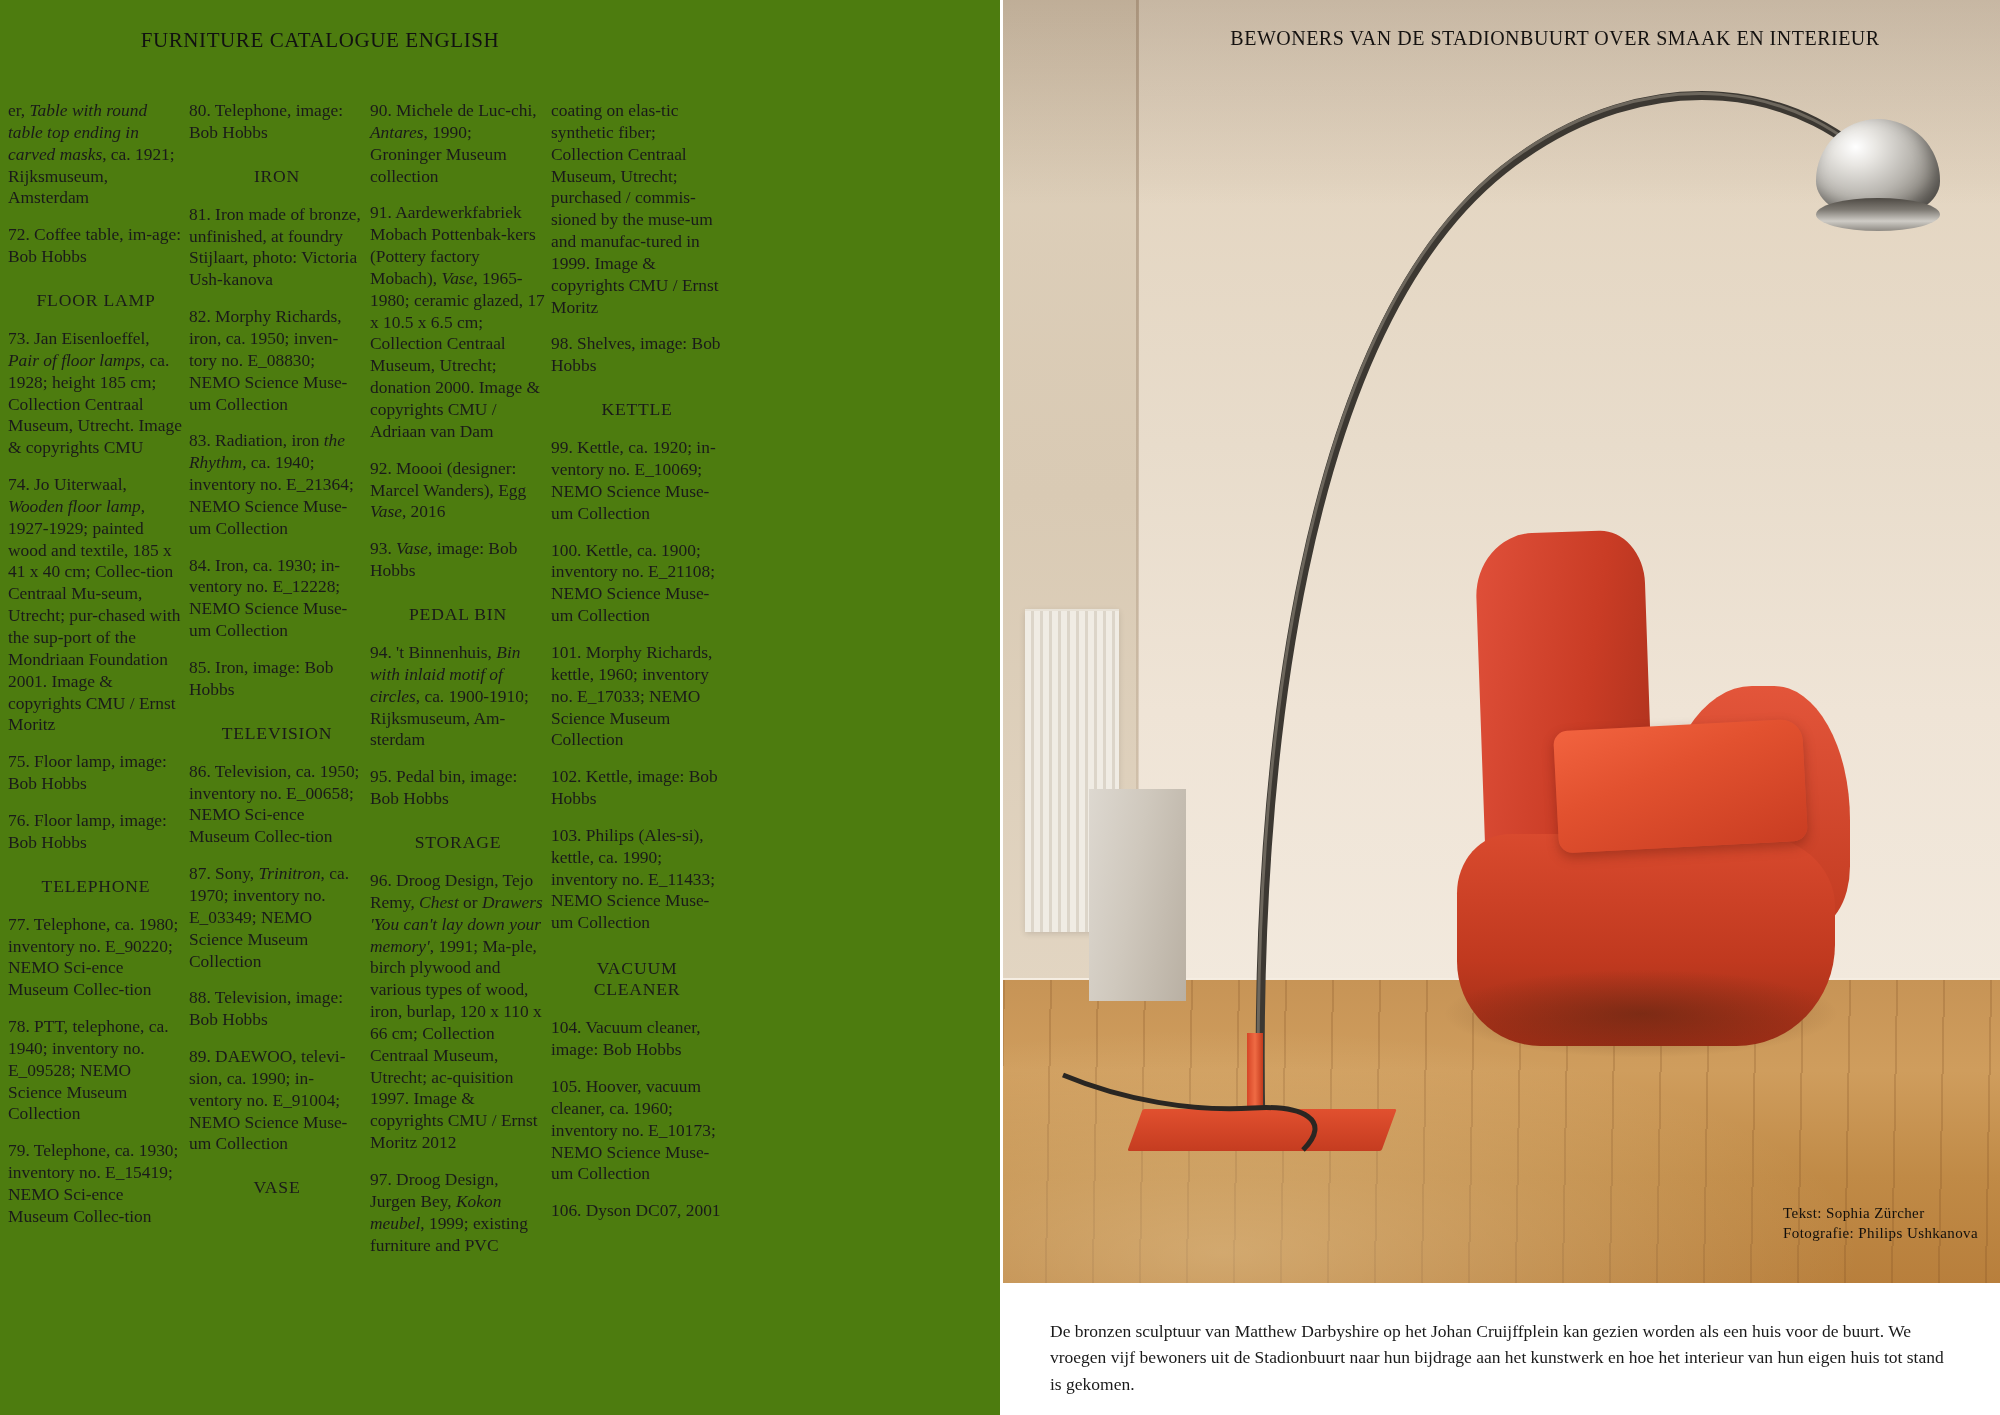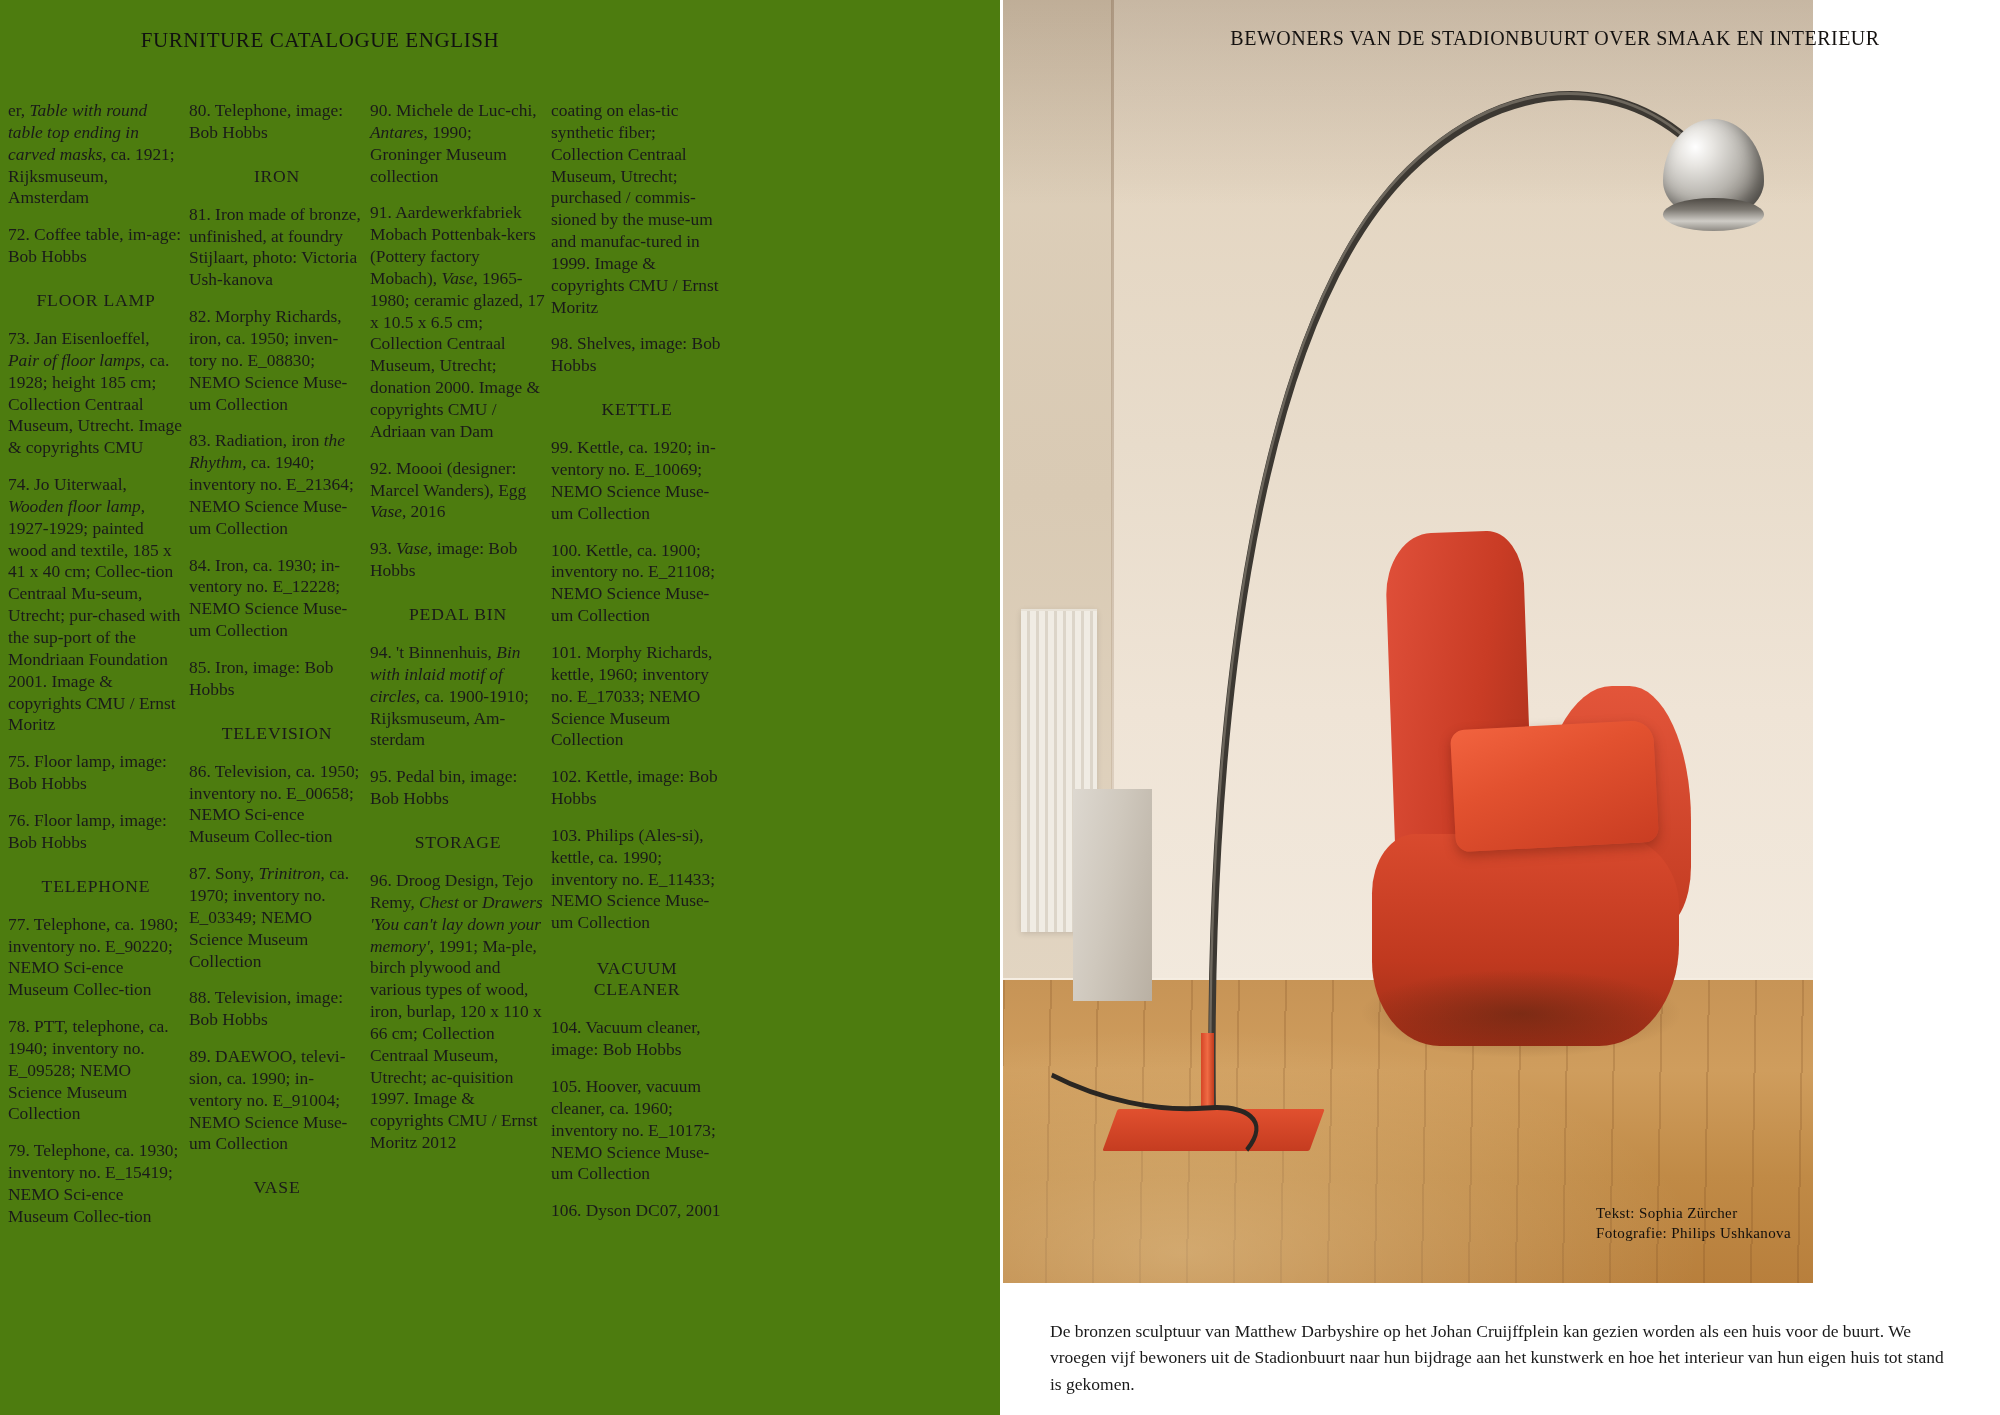--- a/index.html
+++ b/index.html
@@ -79,21 +79,21 @@
   .right-page {
     position: relative;
     width: 1000px;
     height: 1415px;
     background: #ffffff;
   }
   .photo {
     position: absolute;
     left: 3px;
     top: 0px;
-    width: 810px;
+    width: 997px;
     height: 1283px;
     overflow: hidden;
     background: #e9dcc9;
   }
   
   .wall {
     position: absolute;
     left: 0; top: 0; width: 100%; height: 77%;
     background: linear-gradient(180deg, #e9ddcb 0%, #e4d6c2 18%, #e8dccb 45%, #efe4d6 72%, #f2e9dd 100%);
   }
@@ -291,20 +291,21 @@
       <div class="col">
           <div class="entry">90. Michele de Luc-chi, <i>Antares</i>, 1990; Groninger Museum collection</div>
           <div class="entry">91. Aardewerkfabriek Mobach Pottenbak-kers (Pottery factory Mobach), <i>Vase</i>, 1965-1980; ceramic glazed, 17 x 10.5 x 6.5 cm; Collection Centraal Museum, Utrecht; donation 2000. Image &amp; copyrights CMU / Adriaan van Dam</div>
           <div class="entry">92. Moooi (designer: Marcel Wanders), Egg <i>Vase</i>, 2016</div>
           <div class="entry">93. <i>Vase</i>, image: Bob Hobbs</div>
           <div class="sect-head">PEDAL BIN</div>
           <div class="entry">94. 't Binnenhuis, <i>Bin with inlaid motif of circles</i>, ca. 1900-1910; Rijksmuseum, Am-sterdam</div>
           <div class="entry">95. Pedal bin, image: Bob Hobbs</div>
           <div class="sect-head">STORAGE</div>
           <div class="entry">96. Droog Design, Tejo Remy, <i>Chest</i> or <i>Drawers 'You can't lay down your memory'</i>, 1991; Ma-ple, birch plywood and various types of wood, iron, burlap, 120 x 110 x 66 cm; Collection Centraal Museum, Utrecht; ac-quisition 1997. Image &amp; copyrights CMU / Ernst Moritz 2012</div>
+          <div class="entry">97. Droog Design, Jurgen Bey, <i>Kokon meubel</i>, 1999; existing furniture and PVC</div>
         </div>
       <div class="col">
           <div class="entry">coating on elas-tic synthetic fiber; Collection Centraal Museum, Utrecht; purchased / commis-sioned by the muse-um and manufac-tured in 1999. Image &amp; copyrights CMU / Ernst Moritz</div>
           <div class="entry">98. Shelves, image: Bob Hobbs</div>
           <div class="sect-head">KETTLE</div>
           <div class="entry">99. Kettle, ca. 1920; in-ventory no. E_10069; NEMO Science Muse-um Collection</div>
           <div class="entry">100. Kettle, ca. 1900; inventory no. E_21108; NEMO Science Muse-um Collection</div>
           <div class="entry">101. Morphy Richards, kettle, 1960; inventory no. E_17033; NEMO Science Museum Collection</div>
           <div class="entry">102. Kettle, image: Bob Hobbs</div>
           <div class="entry">103. Philips (Ales-si), kettle, ca. 1990; inventory no. E_11433; NEMO Science Muse-um Collection</div>

